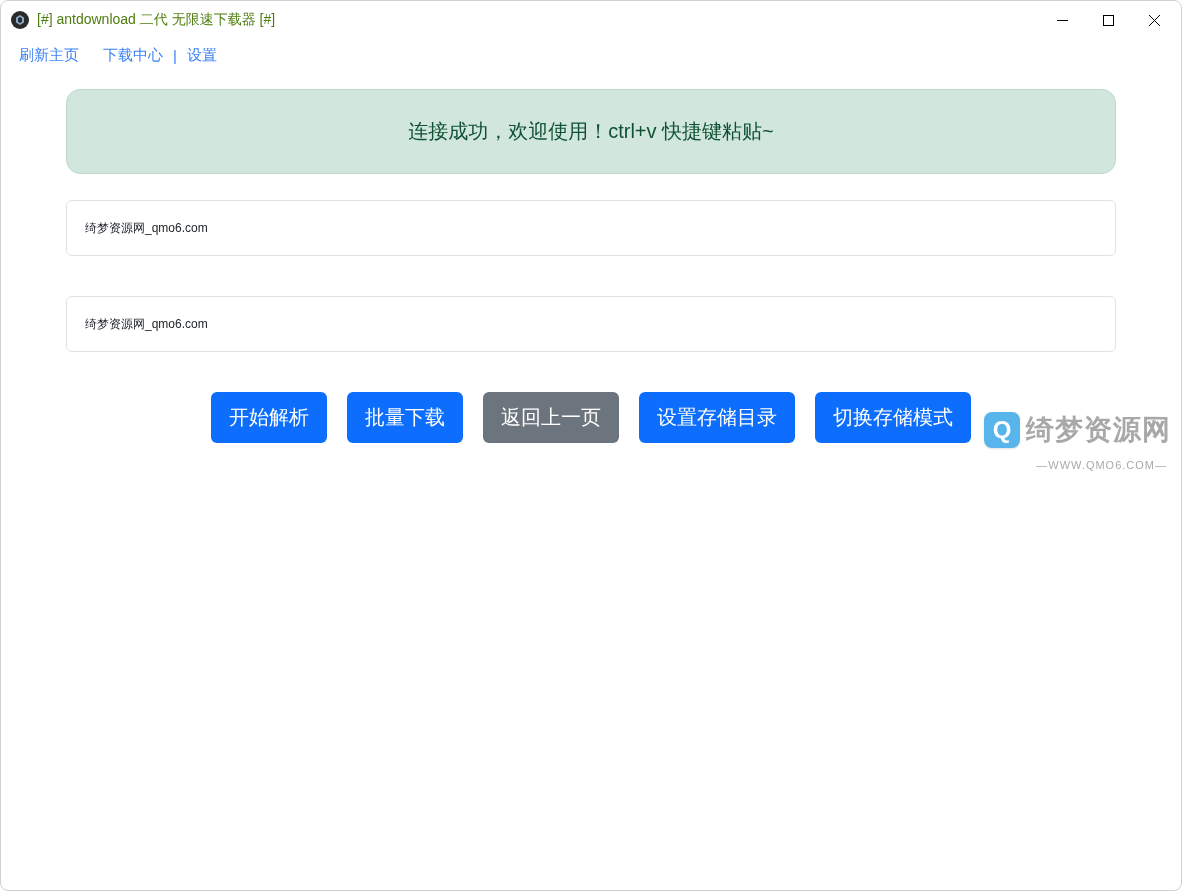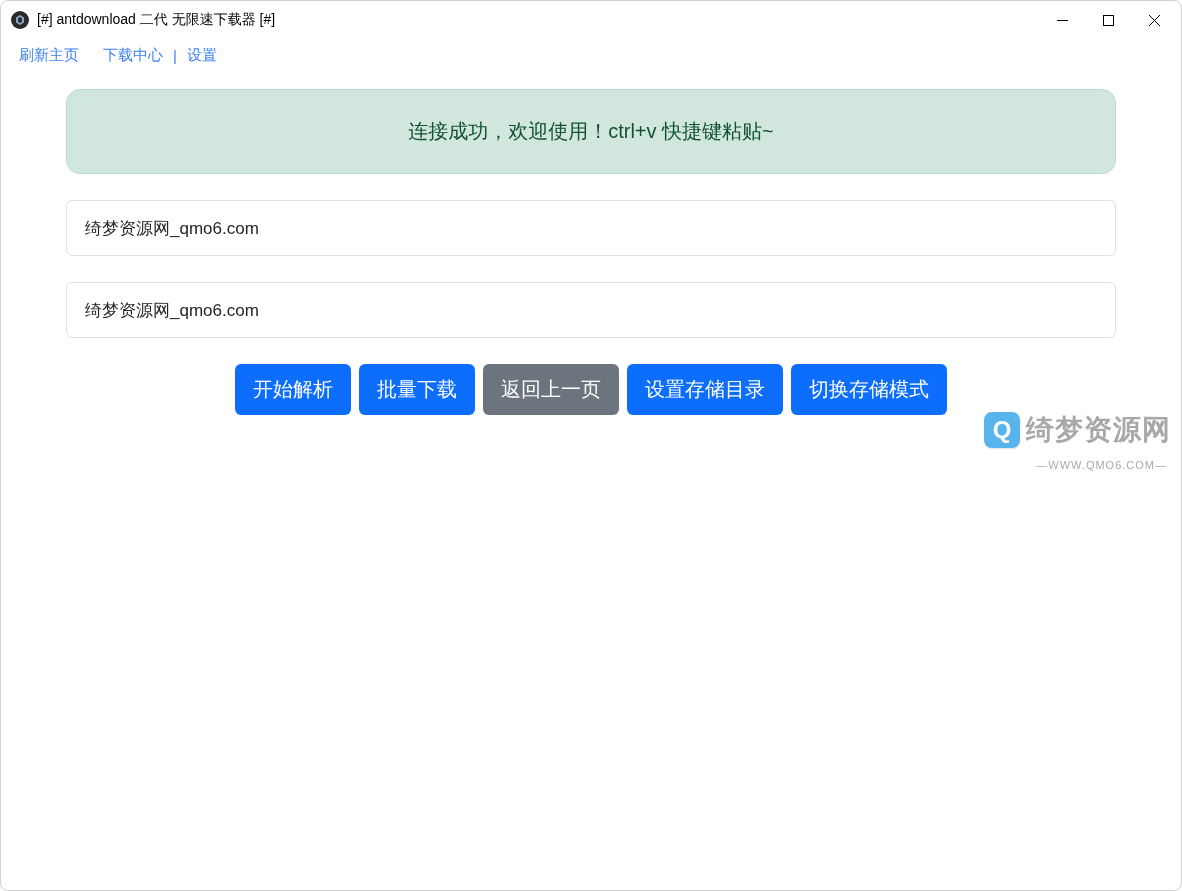--- a/index.html
+++ b/index.html
@@ -43,21 +43,21 @@
       margin-right: 8px;
       flex-shrink: 0;
     }
     .titlebar-icon svg {
       width: 12px;
       height: 12px;
       fill: #8aa8c8;
     }
     .titlebar-title {
       font-size: 14px;
-      color: #000000;
+      color: #4d7c0f;
       flex: 1;
     }
     .titlebar-controls {
       display: flex;
       align-items: center;
     }
     .titlebar-btn {
       width: 46px;
       height: 32px;
       display: flex;
@@ -102,31 +102,31 @@
       font-size: 20px;
       text-align: center;
       margin-bottom: 26px;
     }
     .input-field {
       width: 100%;
       height: 56px;
       border: 1px solid #dee2e6;
       border-radius: 6px;
       padding: 4px 18px;
-      font-size: 17px;
+      font-size: 12px;
       color: #212529;
-      margin-bottom: 26px;
+      margin-bottom: 40px;
       font-family: inherit;
       outline: none;
       background: #fff;
     }
     .button-row {
       display: flex;
       justify-content: center;
-      gap: 8px;
+      gap: 20px;
     }
     .btn {
       padding: 12px 18px;
       border: none;
       border-radius: 6px;
       font-size: 20px;
       cursor: pointer;
       color: #fff;
       font-family: inherit;
     }

